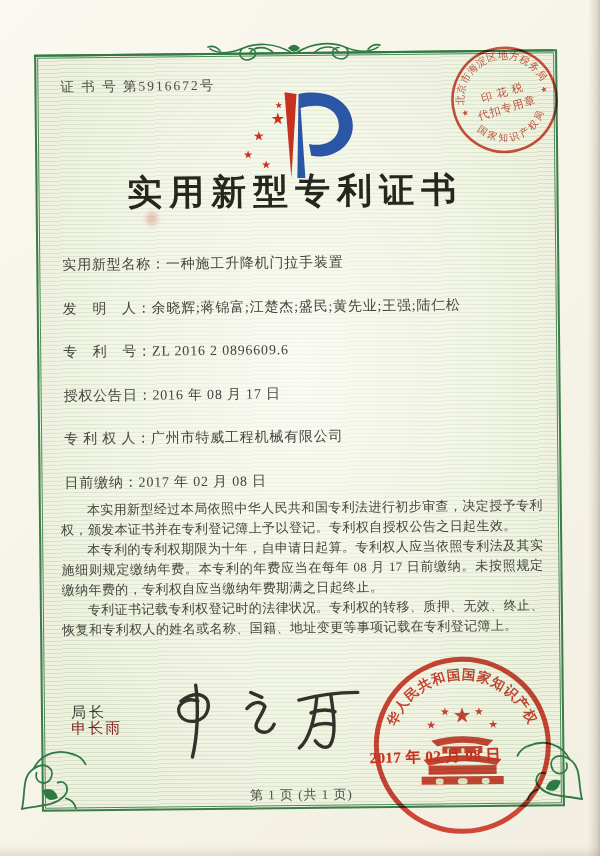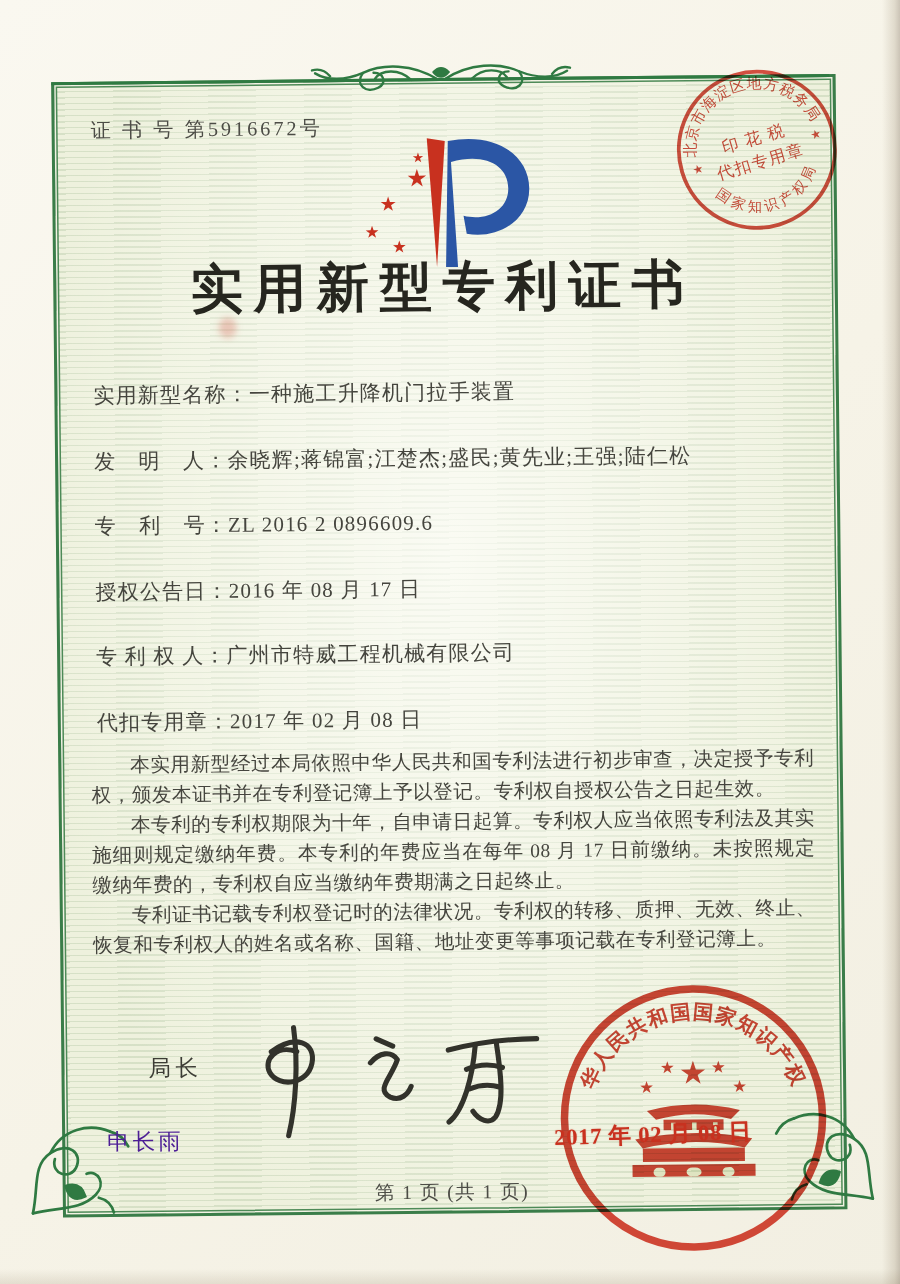--- a/index.html
+++ b/index.html
@@ -27,22 +27,22 @@
     font-size:35px;font-weight:bold;letter-spacing:7px;color:#26261f;}
   .smudge{position:absolute;left:148px;top:210px;width:12px;height:14px;border-radius:50%;
     background:rgba(205,60,45,.25);filter:blur(2px);}
   .fields{position:absolute;left:64px;top:252px;width:478px;color:#45453e;}
   .field-row{font-size:14px;line-height:22px;margin-bottom:21.5px;letter-spacing:.8px;white-space:nowrap;}
   .field-row .lbl{color:#45453e;}
   .field-row .val{color:#45453e;}
   .paras{position:absolute;left:60px;top:498px;width:482px;font-size:13px;line-height:20px;
     color:#45453e;text-align:justify;letter-spacing:.4px;}
   .paras p{margin:0;text-indent:2em;}
-  .director{position:absolute;left:68px;top:701px;font-size:15px;color:#3c3c35;letter-spacing:3px;margin-left:28px;}
-  .director-name{position:absolute;left:68px;top:750px;font-size:15px;color:#4c1d95;letter-spacing:2px;}
+  .director{position:absolute;left:68px;top:701px;font-size:15px;color:#3c3c35;letter-spacing:3px;}
+  .director-name{position:absolute;left:68px;top:717px;font-size:15px;color:#7f1d1d;letter-spacing:2px;}
   .signature{position:absolute;left:148px;top:678px;width:235px;height:95px;}
   .footer{position:absolute;left:38px;top:786px;width:519px;text-align:center;
     font-size:13px;color:#4c4c46;letter-spacing:1px;}
   .tax-stamp{position:absolute;left:448px;top:42px;width:120px;height:120px;
     transform:rotate(-16deg);opacity:.88;mix-blend-mode:multiply;}
   .office-seal{position:absolute;left:366px;top:654px;width:186px;height:186px;opacity:.92;mix-blend-mode:multiply;}
   .grant-date{position:absolute;left:366px;top:748px;width:190px;font-size:15px;font-weight:bold;
     color:#c8311f;letter-spacing:.5px;white-space:nowrap;transform:rotate(-1.2deg);text-shadow:0 0 1px rgba(200,50,30,.4);}
   .ornament-top{position:absolute;left:38px;top:40px;width:519px;height:26px;}
   .flourish{position:absolute;width:76px;height:76px;}
@@ -106,21 +106,21 @@
 
   <div class="title">实用新型专利证书</div>
   <div class="smudge"></div>
 
   <div class="fields">
     <div class="field-row"><span class="lbl">实用新型名称：</span><span class="val">一种施工升降机门拉手装置</span></div>
     <div class="field-row"><span class="lbl">发　明　人：</span><span class="val">余晓辉;蒋锦富;江楚杰;盛民;黄先业;王强;陆仁松</span></div>
     <div class="field-row"><span class="lbl">专　利　号：</span><span class="val">ZL 2016 2 0896609.6</span></div>
     <div class="field-row"><span class="lbl">授权公告日：</span><span class="val">2016 年 08 月 17 日</span></div>
     <div class="field-row"><span class="lbl">专 利 权 人：</span><span class="val">广州市特威工程机械有限公司</span></div>
-    <div class="field-row"><span class="lbl">代扣专用章：</span><span class="val">2017 年 02 月 08 日</span></div>
+    <div class="field-row"><span class="lbl">日前缴纳：</span><span class="val">2017 年 02 月 08 日</span></div>
   </div>
 
   <div class="paras">
     <p>本实用新型经过本局依照中华人民共和国专利法进行初步审查，决定授予专利权，颁发本证书并在专利登记簿上予以登记。专利权自授权公告之日起生效。</p>
     <p>本专利的专利权期限为十年，自申请日起算。专利权人应当依照专利法及其实施细则规定缴纳年费。本专利的年费应当在每年 08 月 17 日前缴纳。未按照规定缴纳年费的，专利权自应当缴纳年费期满之日起终止。</p>
     <p>专利证书记载专利权登记时的法律状况。专利权的转移、质押、无效、终止、恢复和专利权人的姓名或名称、国籍、地址变更等事项记载在专利登记簿上。</p>
   </div>
 
   <div class="director">局长</div>
   <div class="director-name">申长雨</div>

